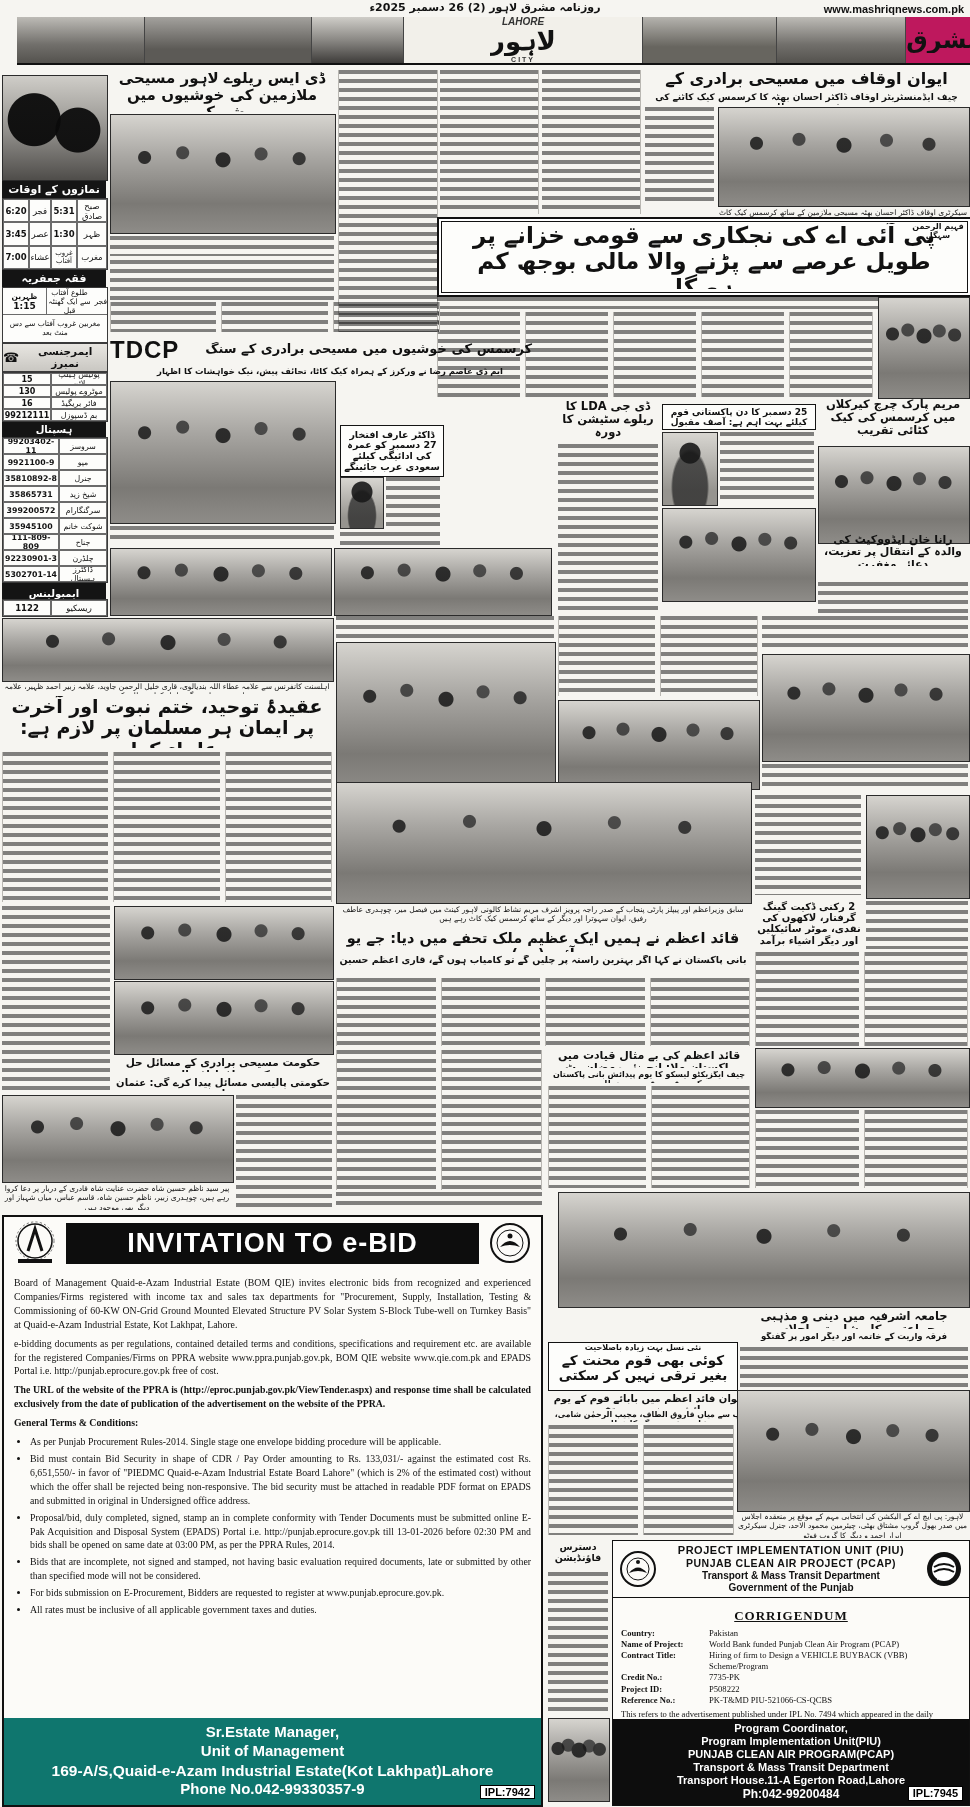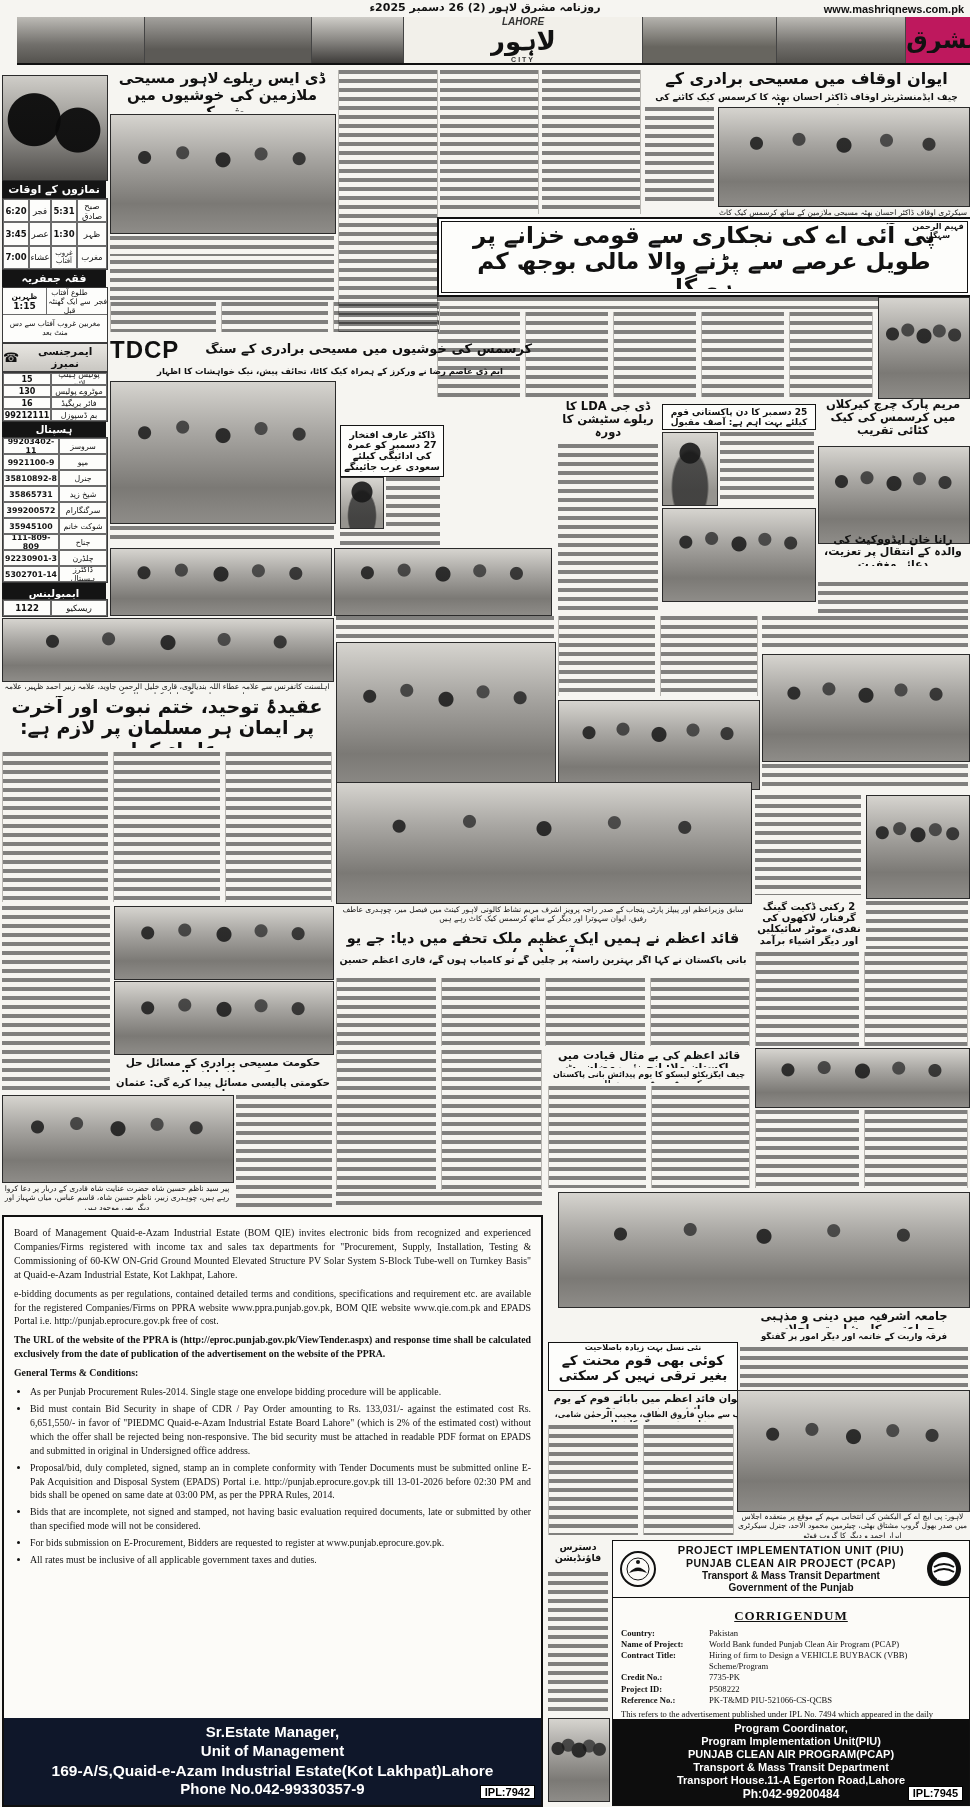--- a/index.html
+++ b/index.html
@@ -44,21 +44,21 @@
   
   #ebid{position:absolute;left:2px;top:1215px;width:537px;height:588px;border:2.5px solid #101010;
         background:#fcfbf8;overflow:hidden;font-family:"Liberation Serif",serif;}
   #ebid .ehead{display:flex;align-items:center;gap:6px;padding:4px 6px 2px 6px;}
   #ebid .etitle{flex:1;background:#0d0d0d;color:#fff;text-align:center;font-weight:bold;
         font-size:27px;letter-spacing:1px;padding:5px 0;font-family:"Liberation Sans",sans-serif;}
   #ebid .ebody{padding:4px 10px;font-size:9.8px;line-height:1.42;text-align:justify;}
   #ebid .ebody p{margin:5px 0;}
   #ebid ul{margin:4px 0 4px 16px;padding:0;}
   #ebid li{margin:3px 0;}
-  #ebid .efoot{position:absolute;left:0;right:0;bottom:0;background:#0f172a;color:#fff;
+  #ebid .efoot{position:absolute;left:0;right:0;bottom:0;background:#0f766e;color:#fff;
         text-align:center;font-weight:bold;padding:5px 0 6px 0;font-family:"Liberation Sans",sans-serif;margin-top:40px;}
   #ebid .efoot div{line-height:1.25;}
   .iplbadge{position:absolute;right:6px;bottom:6px;background:#fff;color:#000;border:1px solid #000;
         font-weight:bold;font-size:11px;padding:0 4px;font-family:"Liberation Sans",sans-serif;}
   
   #corr{position:absolute;left:612px;top:1540px;width:356px;height:264px;background:#fcfbf8;
         border:1.5px solid #101010;overflow:hidden;font-family:"Liberation Serif",serif;}
   #corr .chead{display:flex;align-items:center;gap:5px;padding:3px 5px;border-bottom:1.5px solid #101010;}
   #corr .cheadmid{flex:1;text-align:center;font-weight:bold;font-family:"Liberation Sans",sans-serif;line-height:1.2;}
   #corr .cbody{padding:2px 8px;font-size:8.6px;line-height:1.3;margin-top:7px;}
@@ -316,20 +316,35 @@
       <i></i>
     </div>
   <div class="ph abs" style="left:737px;top:1390px;width:231px;height:120px;"></div>
   <div class="cap abs" style="left:737px;top:1512px;width:231px;height:26px;">لاہور: پی ایچ اے کے الیکشن کی انتخابی مہم کے موقع پر منعقدہ اجلاس میں صدر بھول گروپ مشتاق بھٹی، چیئرمین محمود الاحد، جنرل سیکرٹری ابرار احمد و دیگر کا گروپ فوٹو</div>
 
   <div class="uh abs" style="left:548px;top:1542px;width:60px;height:26px;font-size:9.5px;">دسترس فاؤنڈیشن</div>
   <div class="tl abs" style="left:548px;top:1572px;width:60px;height:142px;"></div>
   <div class="ph abs" style="left:548px;top:1718px;width:60px;height:82px;"></div>
 
   <div id="ebid">
+    <div class="ehead">
+      <svg class="svglogo" width="50" height="44" viewBox="0 0 50 44">
+        <circle cx="25" cy="20" r="17" fill="none" stroke="#111" stroke-width="1.5"></circle>
+        <path d="M18 30 L25 8 L32 30" fill="none" stroke="#111" stroke-width="3"></path>
+        <circle cx="25" cy="20" r="17" fill="none" stroke="#111" stroke-width="0.5" stroke-dasharray="2 2" transform="scale(1.12) translate(-2.7,-2.2)"></circle>
+        <rect x="8" y="38" width="34" height="4" fill="#111"></rect>
+      </svg>
+      <div class="etitle">INVITATION TO e-BID</div>
+      <svg class="svglogo" width="50" height="44" viewBox="0 0 50 44">
+        <circle cx="25" cy="22" r="19" fill="none" stroke="#111" stroke-width="2"></circle>
+        <circle cx="25" cy="22" r="13" fill="none" stroke="#111" stroke-width="1"></circle>
+        <path d="M15 26 Q25 14 35 26 Q25 22 15 26 Z" fill="#111"></path>
+        <circle cx="25" cy="15" r="2.5" fill="#111"></circle>
+      </svg>
+    </div>
     <div class="ebody">
       <p>Board of Management Quaid-e-Azam Industrial Estate (BOM QIE) invites electronic bids from recognized and experienced Companies/Firms registered with income tax and sales tax departments for "Procurement, Supply, Installation, Testing &amp; Commissioning of 60-KW ON-Grid Ground Mounted Elevated Structure PV Solar System S-Block Tube-well on Turnkey Basis" at Quaid-e-Azam Industrial Estate, Kot Lakhpat, Lahore.</p>
       <p>e-bidding documents as per regulations, contained detailed terms and conditions, specifications and requirement etc. are available for the registered Companies/Firms on PPRA website www.ppra.punjab.gov.pk, BOM QIE website www.qie.com.pk and EPADS Portal i.e. http://punjab.eprocure.gov.pk free of cost.</p>
       <p style="font-weight:bold;">The URL of the website of the PPRA is (http://eproc.punjab.gov.pk/ViewTender.aspx) and response time shall be calculated exclusively from the date of publication of the advertisement on the website of the PPRA.</p>
       <p style="font-weight:bold;">General Terms &amp; Conditions:</p>
       <ul>
         <li>As per Punjab Procurement Rules-2014. Single stage one envelope bidding procedure will be applicable.</li>
         <li>Bid must contain Bid Security in shape of CDR / Pay Order amounting to Rs. 133,031/- against the estimated cost Rs. 6,651,550/- in favor of "PIEDMC Quaid-e-Azam Industrial Estate Board Lahore" (which is 2% of the estimated cost) without which the offer shall be rejected being non-responsive. The bid security must be attached in readable PDF format on EPADS and submitted in original in Undersigned office address.</li>
         <li>Proposal/bid, duly completed, signed, stamp an in complete conformity with Tender Documents must be submitted online E-Pak Acquisition and Disposal System (EPADS) Portal i.e. http://punjab.eprocure.gov.pk till 13-01-2026 before 02:30 PM and bids shall be opened on same date at 03:00 PM, as per the PPRA Rules, 2014.</li>
         <li>Bids that are incomplete, not signed and stamped, not having basic evaluation required documents, late or submitted by other than specified mode will not be considered.</li>

